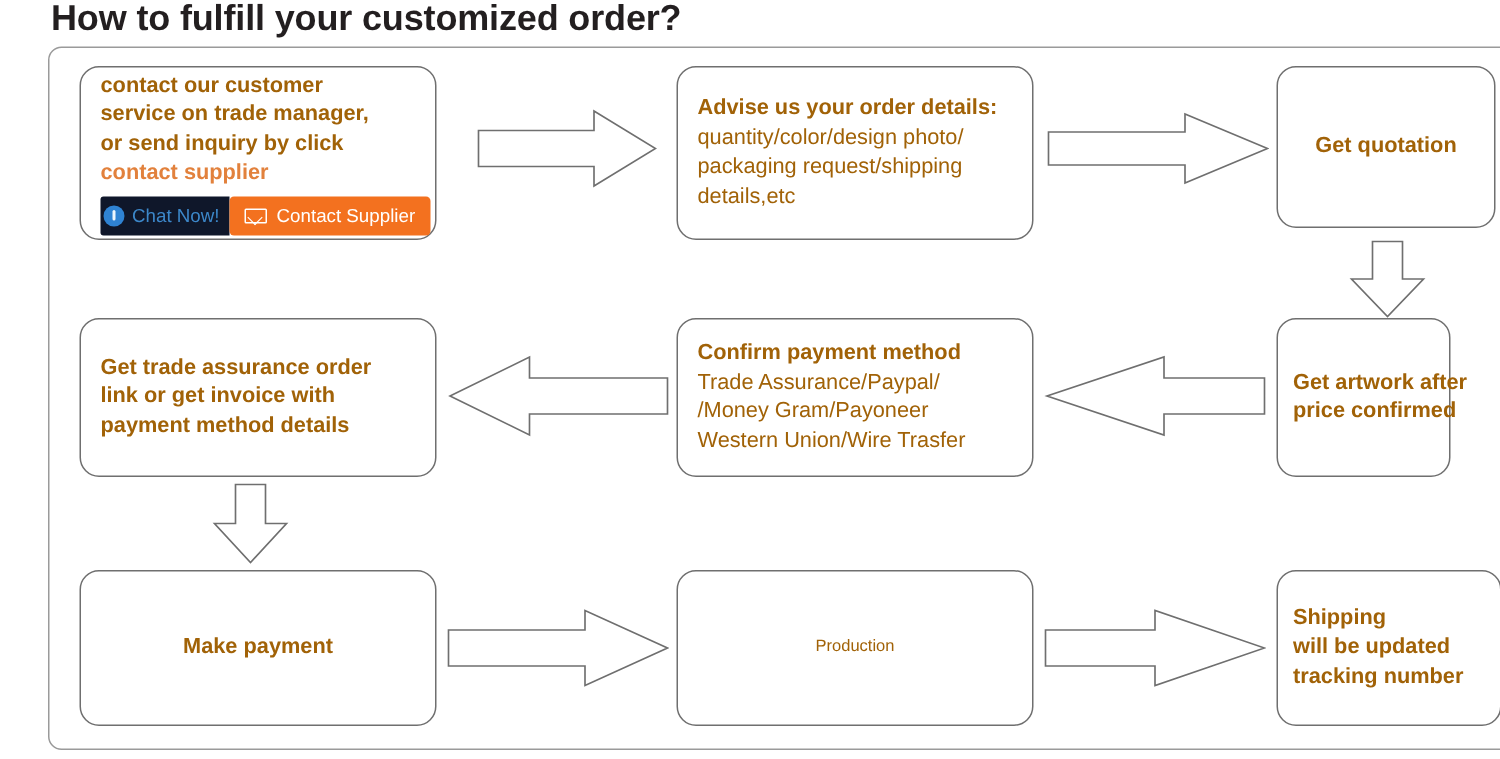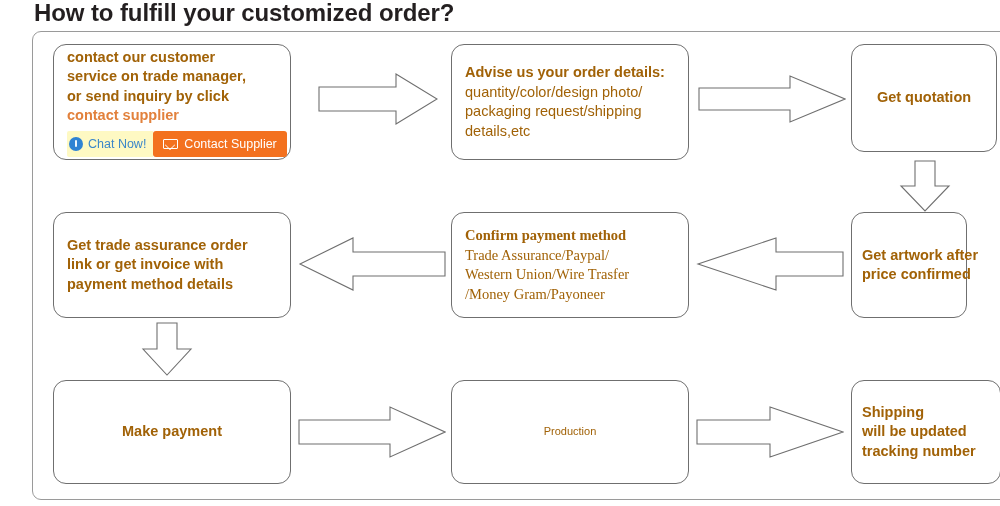--- a/index.html
+++ b/index.html
@@ -82,21 +82,21 @@
     margin-top: 5px;
     display: flex;
     align-items: stretch;
     height: 26px;
   }
   .chat-now {
     display: flex;
     align-items: center;
     gap: 5px;
     padding: 0 7px 0 2px;
-    background: #fef9c3;
+    background: #0f172a;
     border-radius: 2px 0 0 2px;
   }
   .chat-dot {
     width: 14px;
     height: 14px;
     border-radius: 50%;
     background: #2f83d3;
     position: relative;
     flex: none;
   }
@@ -224,26 +224,26 @@
       <div class="line b">payment method details</div>
     </div>
   </div>
 
   <div class="arrow" style="left:270px; top:236px; width:148px; height:56px;">
     <svg width="148" height="56" viewBox="0 0 148 56">
       <polygon points="147,16 55,16 55,2 2,28 55,54 55,40 147,40" fill="#ffffff" stroke="#6f6f6f" stroke-width="1.1"></polygon>
     </svg>
   </div>
 
-  <div class="node" style="left:423px; top:212px; width:238px; height:106px;font-family:Liberation Serif, serif;">
+  <div class="node" style="left:423px; top:212px; width:238px; height:106px;">
     <div class="body">
       <div class="line b">Confirm payment method</div>
       <div class="line">Trade Assurance/Paypal/</div>
+      <div class="line">/Money Gram/Payoneer</div>
       <div class="line">Western Union/Wire Trasfer</div>
-      <div class="line">/Money Gram/Payoneer</div>
     </div>
   </div>
 
   <div class="arrow" style="left:668px; top:236px; width:148px; height:56px;">
     <svg width="148" height="56" viewBox="0 0 148 56">
       <polygon points="147,16 80,16 80,2 2,28 80,54 80,40 147,40" fill="#ffffff" stroke="#6f6f6f" stroke-width="1.1"></polygon>
     </svg>
   </div>
 
   <div class="node center-text" style="left:823px; top:212px; width:116px; height:106px;">

